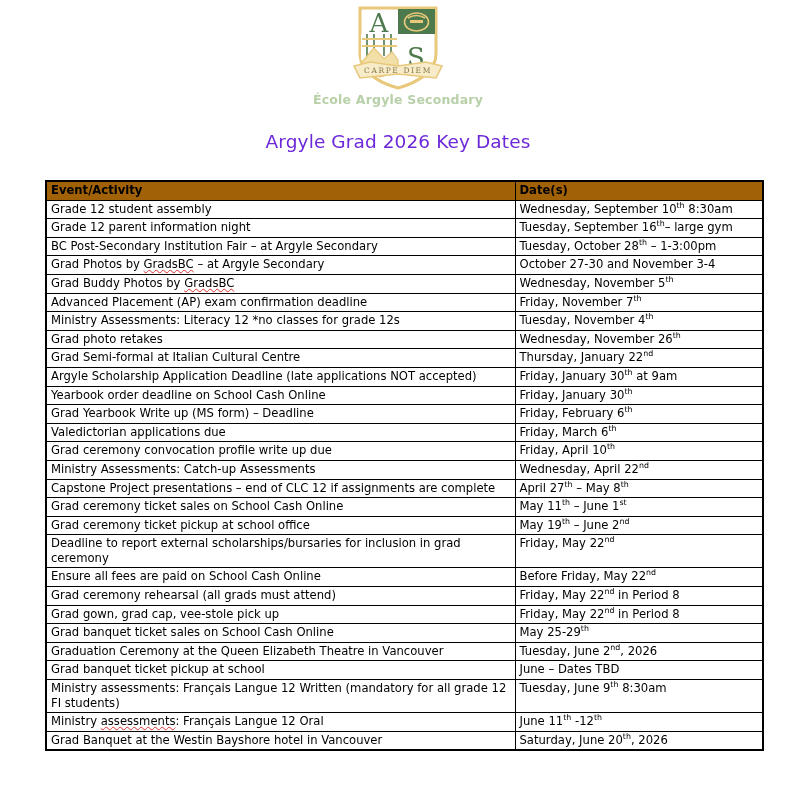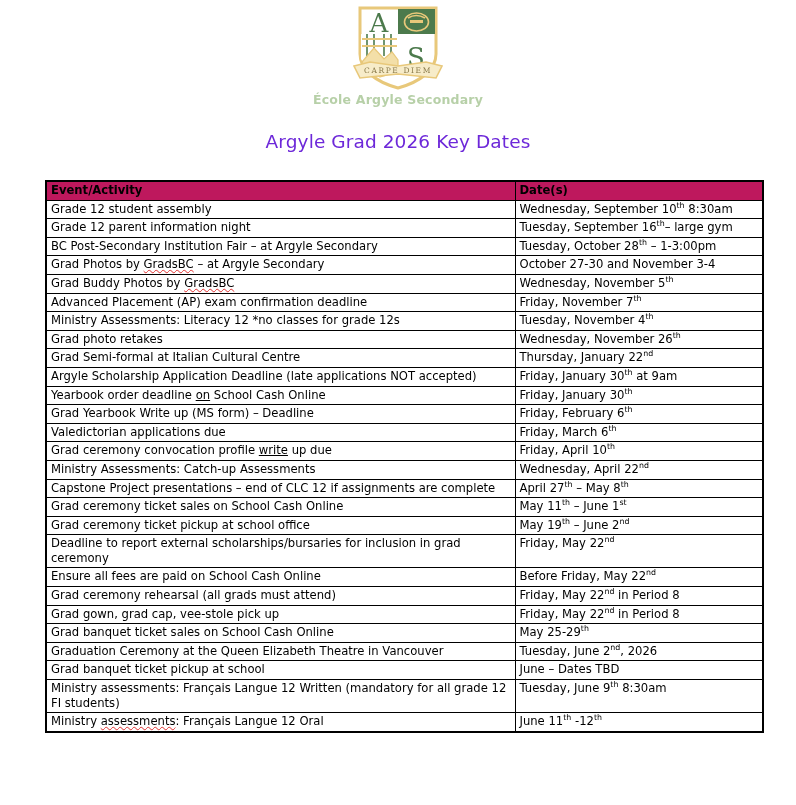--- a/index.html
+++ b/index.html
@@ -69,21 +69,21 @@
     border: 2px solid #000000;
   }
   table.keydates th, table.keydates td {
     padding: 1px 4px 2px 4px;
     vertical-align: top;
     line-height: 1.26;
     font-weight: normal;
     text-align: left;
   }
   table.keydates thead th {
-    background: #be185d;
+    background: #a16207;
     font-weight: bold;
     font-size: 11.6px;
     border-bottom: 1.5px solid #000;
   }
   col.c-event { width: 469px; }
   col.c-date  { width: 248px; }
 
   td.event-cell, th.event-cell { padding-left: 5px; }
   td.date-cell,  th.date-cell  { padding-left: 5px; }
 
@@ -95,21 +95,20 @@
 
   
   .squig {
     text-decoration: underline;
     text-decoration-style: wavy;
     text-decoration-color: #e03030;
     text-decoration-thickness: 1px;
     text-underline-offset: 1px;
   }
   .uline {
-    text-decoration: underline;
     text-decoration-color: #000;
   }
   .tall { height: 28px; }
 </style>
 </head>
 <body>
 
 <div class="header">
   <div class="crest-wrap">
     <svg class="crest-svg" width="116" height="88" viewBox="0 0 116 88">
@@ -263,15 +262,19 @@
           <td class="date-cell">June – Dates TBD</td>
         </tr>
         <tr class="tall">
           <td class="event-cell">Ministry assessments: Français Langue 12 Written (mandatory for all grade 12 FI students)</td>
           <td class="date-cell">Tuesday, June 9<sup>th</sup> 8:30am</td>
         </tr>
         <tr>
           <td class="event-cell">Ministry <span class="squig">assessments</span>: Français Langue 12 Oral</td>
           <td class="date-cell">June 11<sup>th</sup> -12<sup>th</sup></td>
         </tr>
+        <tr>
+          <td class="event-cell">Grad Banquet at the Westin Bayshore hotel in Vancouver</td>
+          <td class="date-cell">Saturday, June 20<sup>th</sup>, 2026</td>
+        </tr>
       </tbody>
   </table>
 </div>
 
 </body></html>

